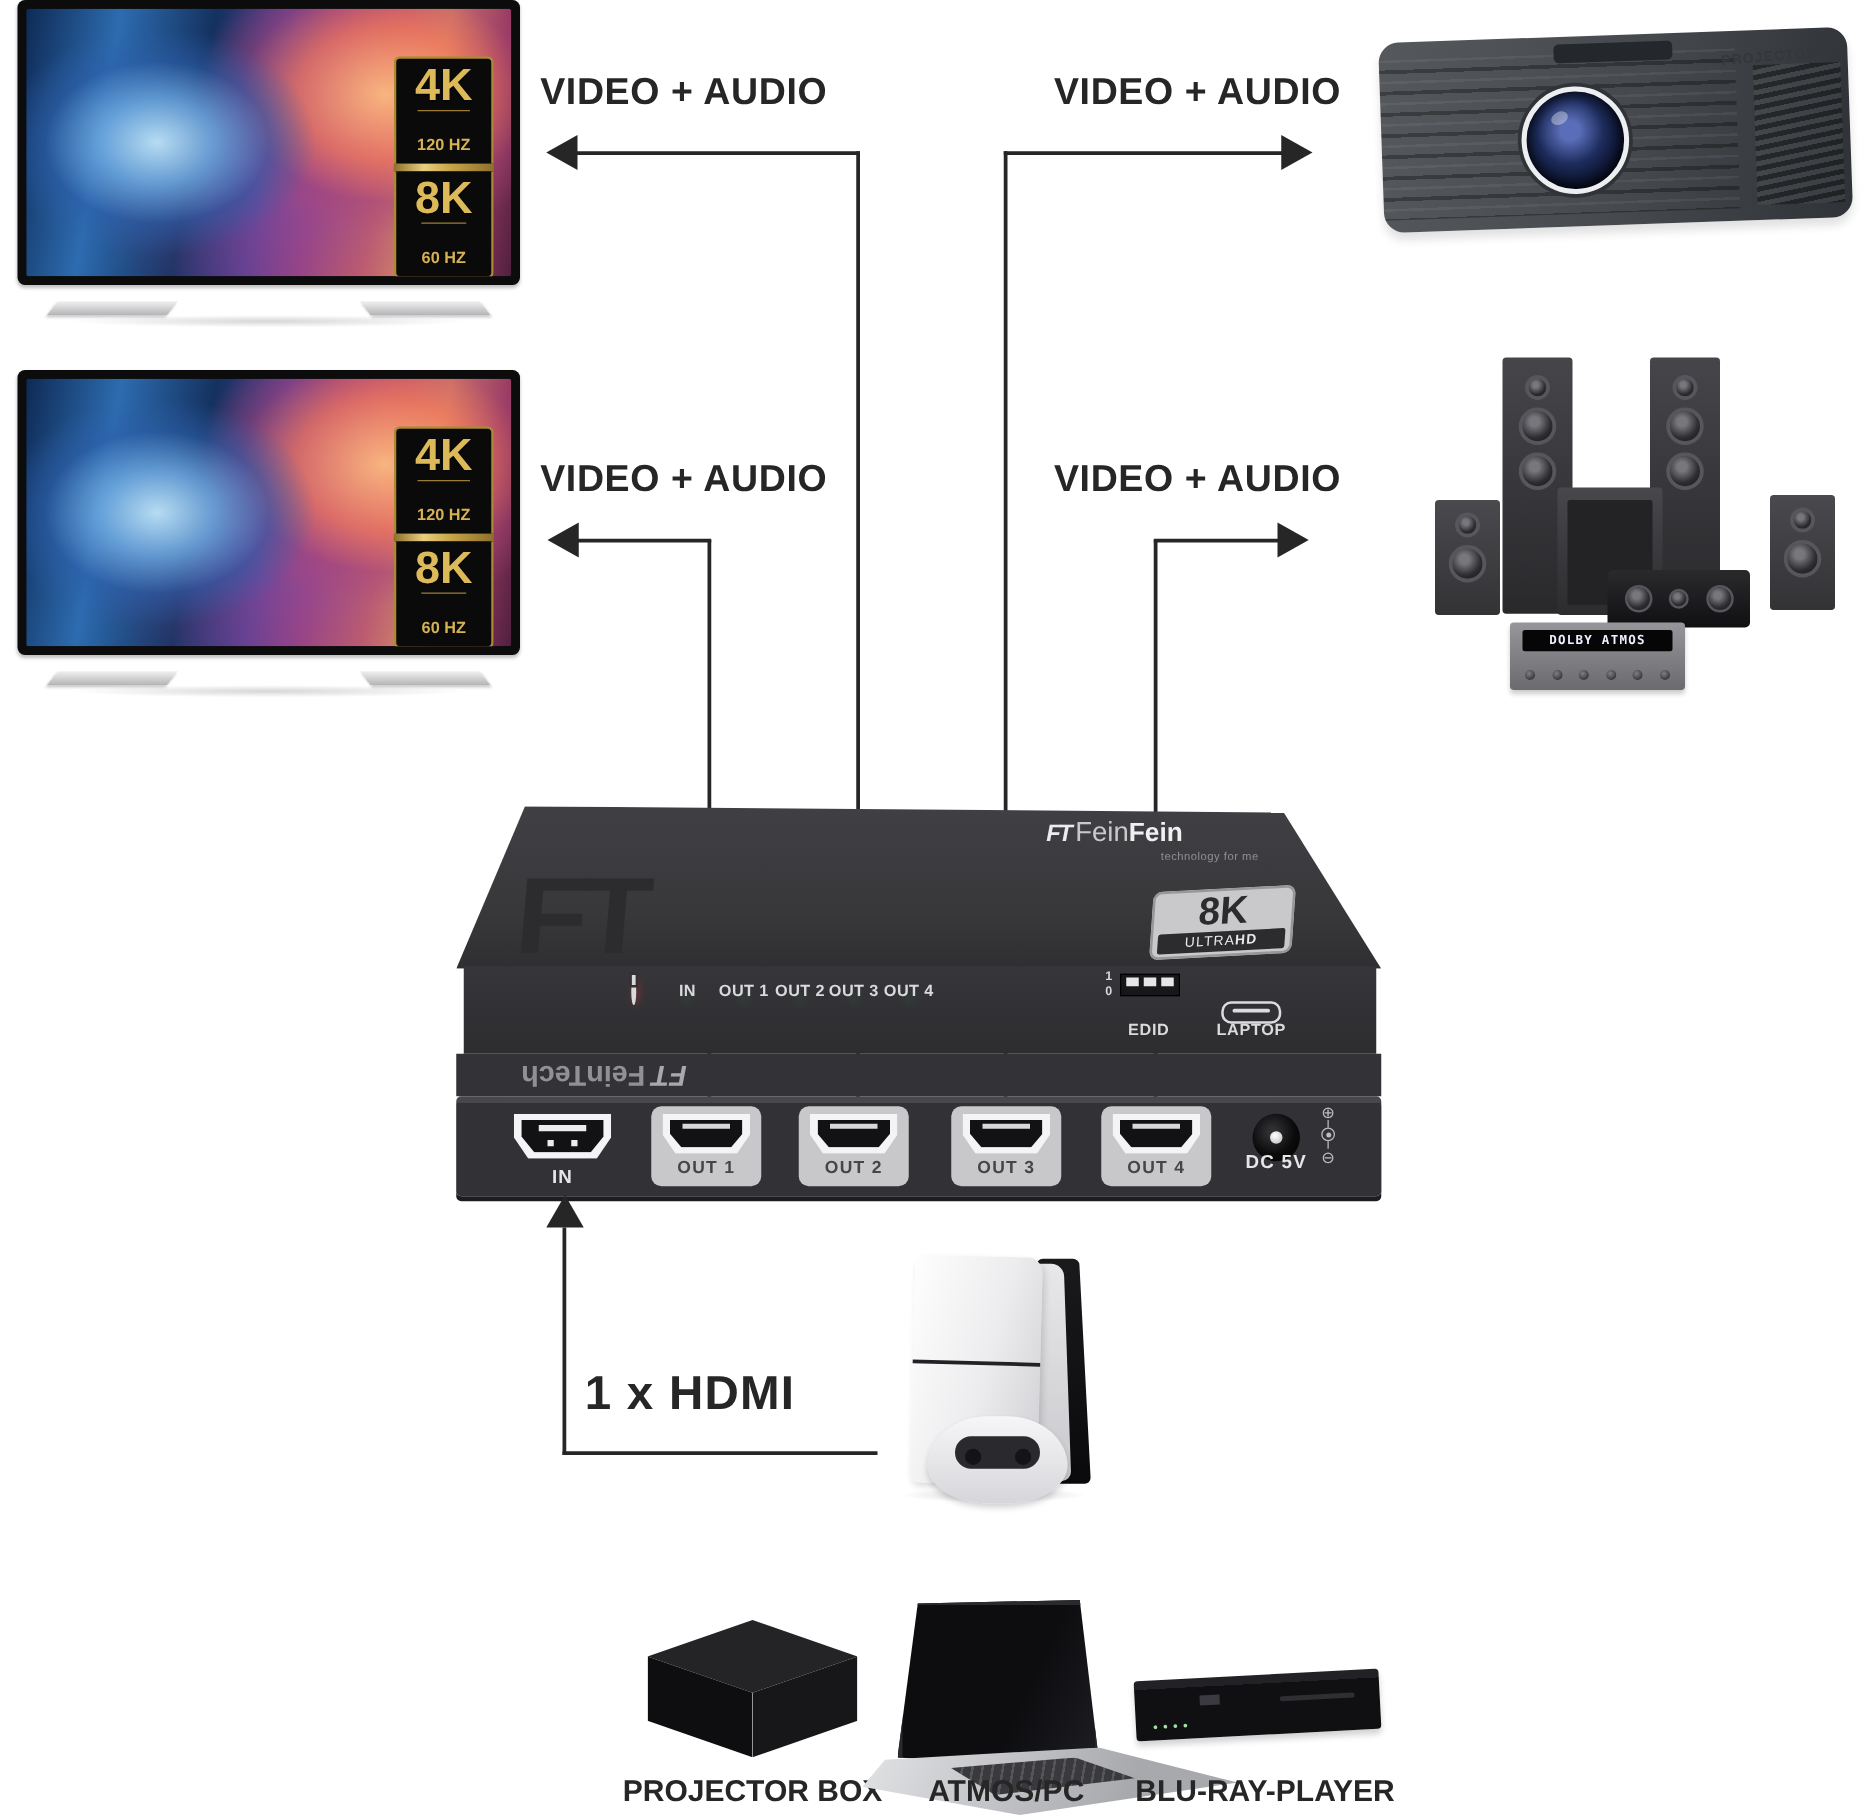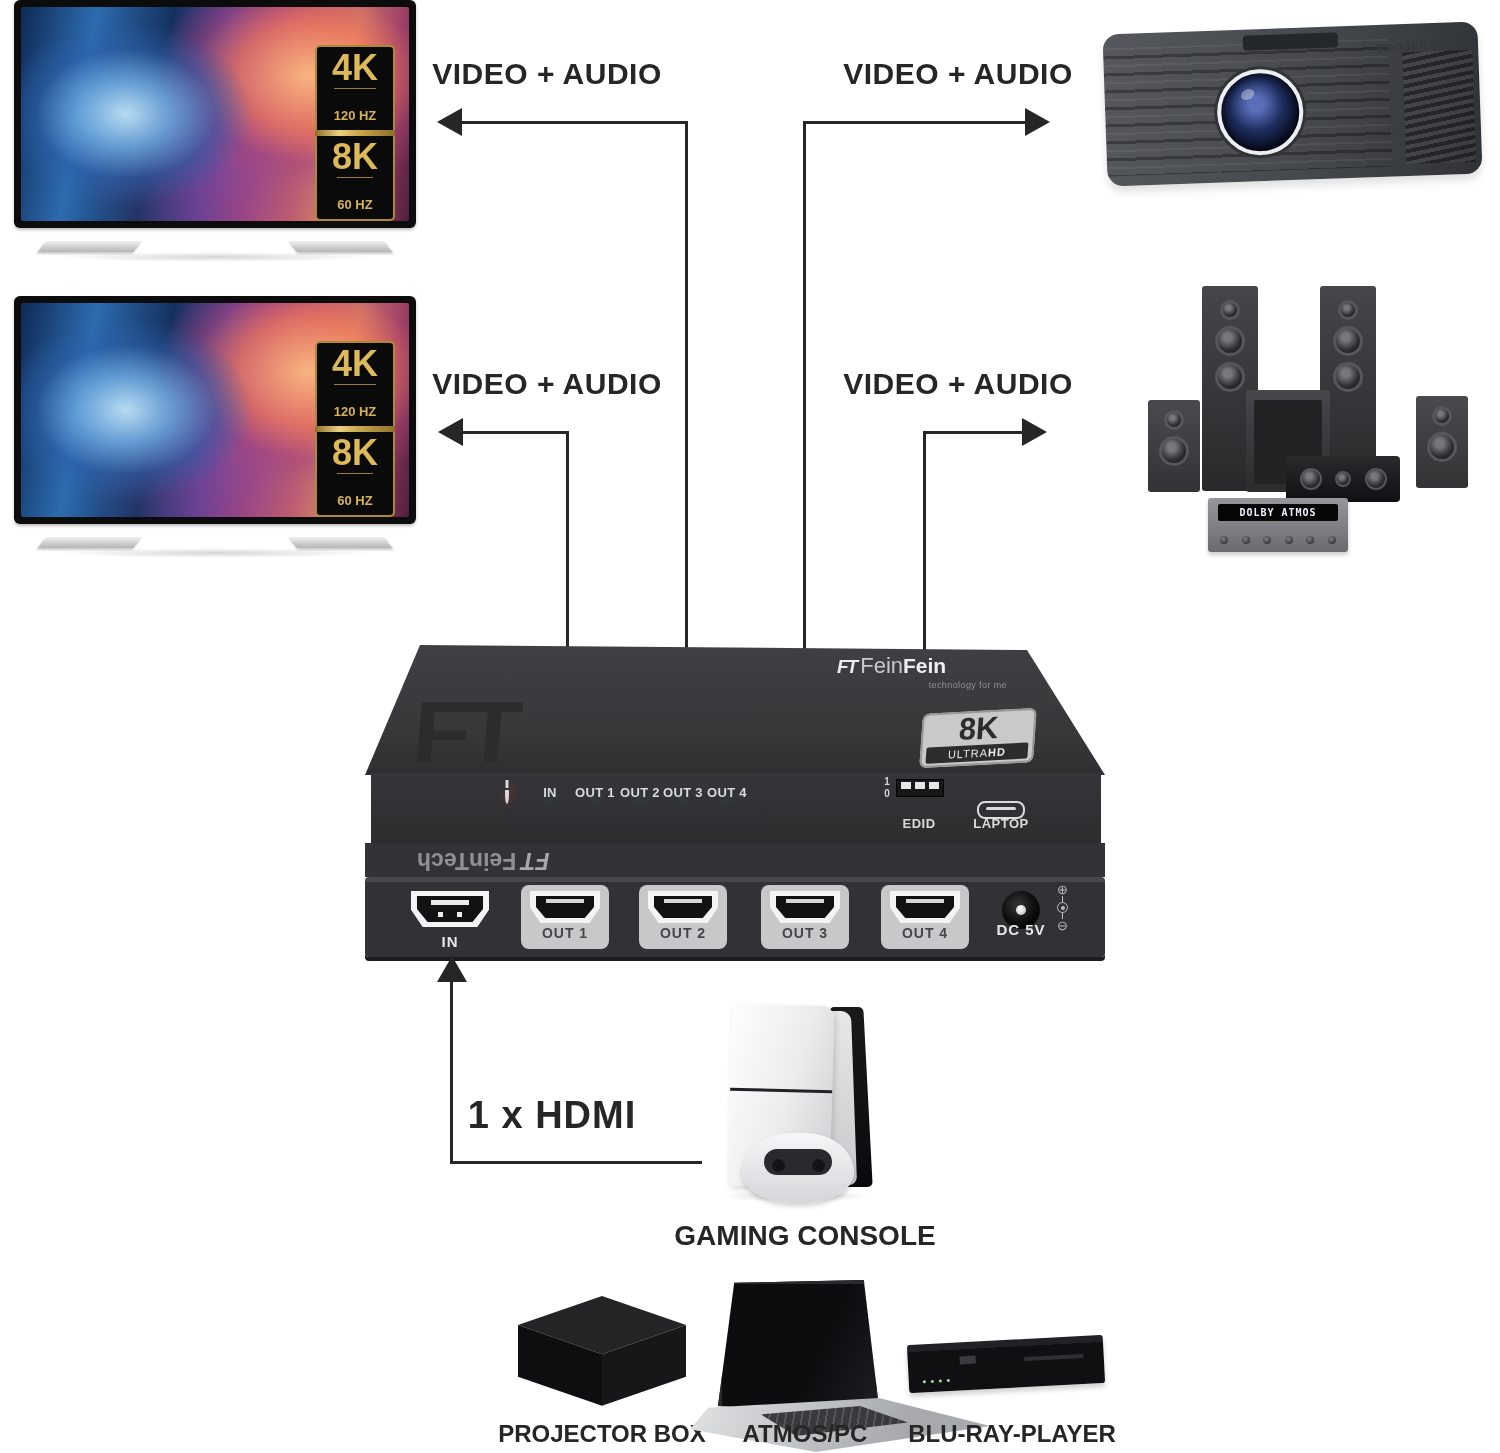--- a/index.html
+++ b/index.html
@@ -439,21 +439,20 @@
       <div class="ps5-seam"></div>
     </div>
     <div class="ps5-base"></div>
     <div class="pad">
       <div class="pad-body"></div>
       <div class="pad-face"></div>
       <div class="pad-stick l"></div>
       <div class="pad-stick r"></div>
     </div>
   </div>
-  <div class="big-label" style="left:650px;top:1220px;width:310px;font-size:28px;">GAMING CONSOLE</div>
 
   <div class="streambox">
     <div class="sb-top"></div>
     <div class="sb-left"></div>
     <div class="sb-right"></div>
   </div>
   <div class="big-label" style="left:468px;top:1420px;width:268px;font-size:24px;">PROJECTOR BOX</div>
 
   <div class="laptop">
     <div class="lp-screen"></div>

